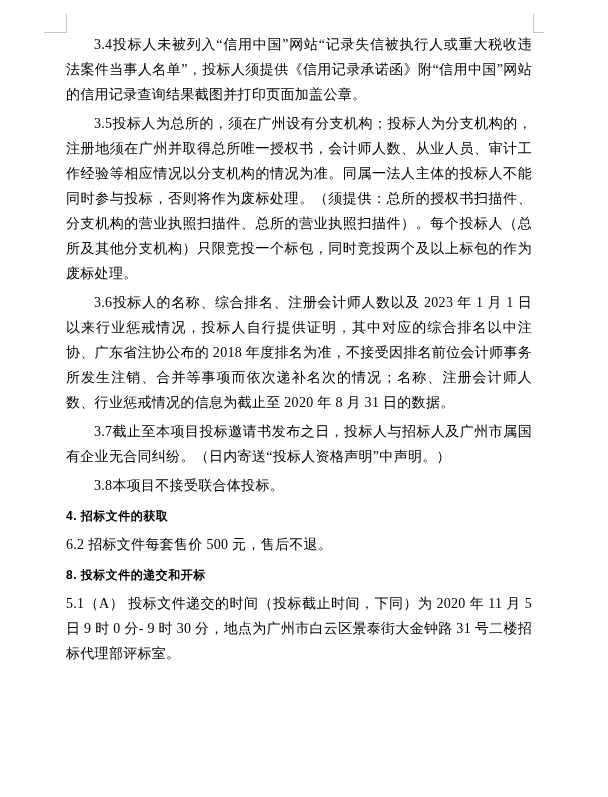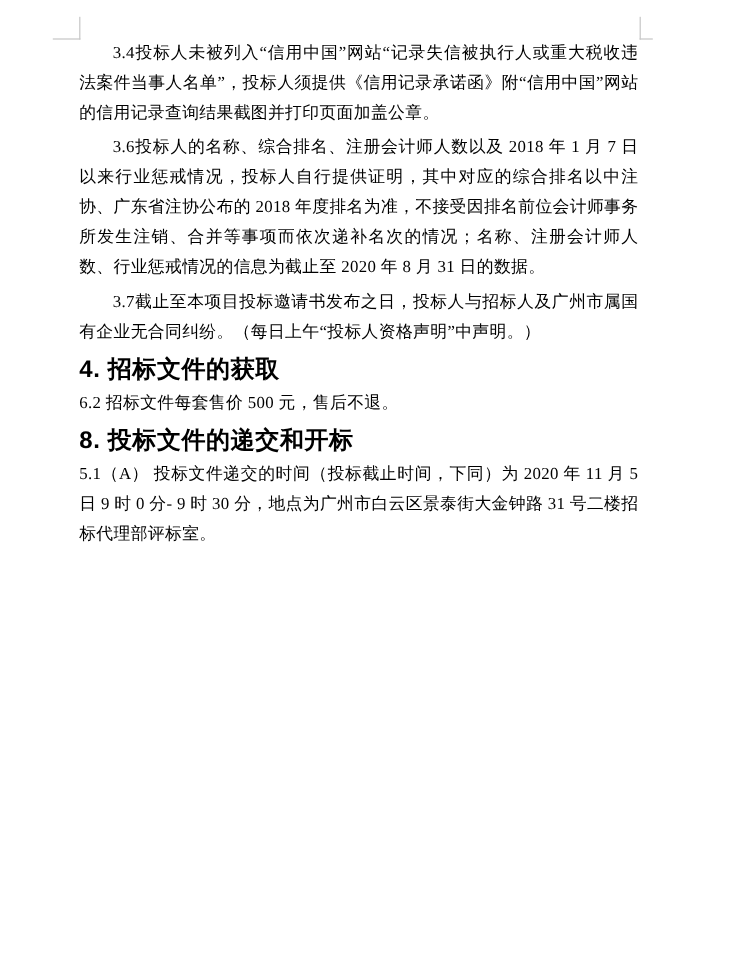--- a/index.html
+++ b/index.html
@@ -44,44 +44,46 @@
     font-size: 14px;
     line-height: 25px;
     text-align: justify;
     letter-spacing: 0.3px;
   }
   .body-para.indent {
     text-indent: 2em;
   }
   .heading {
     margin: 2px 0 2px 0;
-    font-size: 20px;
+    font-size: 12px;
     font-weight: bold;
     line-height: 28px;
     letter-spacing: 0.5px;
     font-family: "Liberation Sans", "DejaVu Sans", sans-serif;
   }
 </style>
 </head>
 <body>
 
 <div class="page">
 
   <div class="crop-mark tl"></div>
   <div class="crop-mark tr"></div>
 
   <div class="textarea">
 
     <p class="body-para indent">3.4投标人未被列入“信用中国”网站“记录失信被执行人或重大税收违法案件当事人名单”，投标人须提供《信用记录承诺函》附“信用中国”网站的信用记录查询结果截图并打印页面加盖公章。</p>
 
+    <p class="body-para indent">3.5投标人为总所的，须在广州设有分支机构；投标人为分支机构的，注册地须在广州并取得总所唯一授权书，会计师人数、从业人员、审计工作经验等相应情况以分支机构的情况为准。同属一法人主体的投标人不能同时参与投标，否则将作为废标处理。（须提供：总所的授权书扫描件、分支机构的营业执照扫描件、总所的营业执照扫描件）。每个投标人（总所及其他分支机构）只限竞投一个标包，同时竞投两个及以上标包的作为废标处理。</p>
 
-    <p class="body-para indent">3.6投标人的名称、综合排名、注册会计师人数以及 2018 年 1 月 7 日以来行业惩戒情况，投标人自行提供证明，其中对应的综合排名以中注协、广东省注协公布的 2018 年度排名为准，不接受因排名前位会计师事务所发生注销、合并等事项而依次递补名次的情况；名称、注册会计师人数、行业惩戒情况的信息为截止至 2020 年 8 月 31 日的数据。</p>
+    <p class="body-para indent">3.6投标人的名称、综合排名、注册会计师人数以及 2023 年 1 月 1 日以来行业惩戒情况，投标人自行提供证明，其中对应的综合排名以中注协、广东省注协公布的 2018 年度排名为准，不接受因排名前位会计师事务所发生注销、合并等事项而依次递补名次的情况；名称、注册会计师人数、行业惩戒情况的信息为截止至 2020 年 8 月 31 日的数据。</p>
 
-    <p class="body-para indent">3.7截止至本项目投标邀请书发布之日，投标人与招标人及广州市属国有企业无合同纠纷。（每日上午“投标人资格声明”中声明。）</p>
+    <p class="body-para indent">3.7截止至本项目投标邀请书发布之日，投标人与招标人及广州市属国有企业无合同纠纷。（日内寄送“投标人资格声明”中声明。）</p>
 
+    <p class="body-para indent">3.8本项目不接受联合体投标。</p>
 
     <h2 class="heading">4. 招标文件的获取</h2>
 
 
     <p class="body-para">6.2 招标文件每套售价 500 元，售后不退。</p>
 
     <h2 class="heading">8. 投标文件的递交和开标</h2>
 
     <p class="body-para">5.1（A） 投标文件递交的时间（投标截止时间，下同）为 2020 年 11 月 5 日 9 时 0 分- 9 时 30 分，地点为广州市白云区景泰街大金钟路 31 号二楼招标代理部评标室。</p>
 

